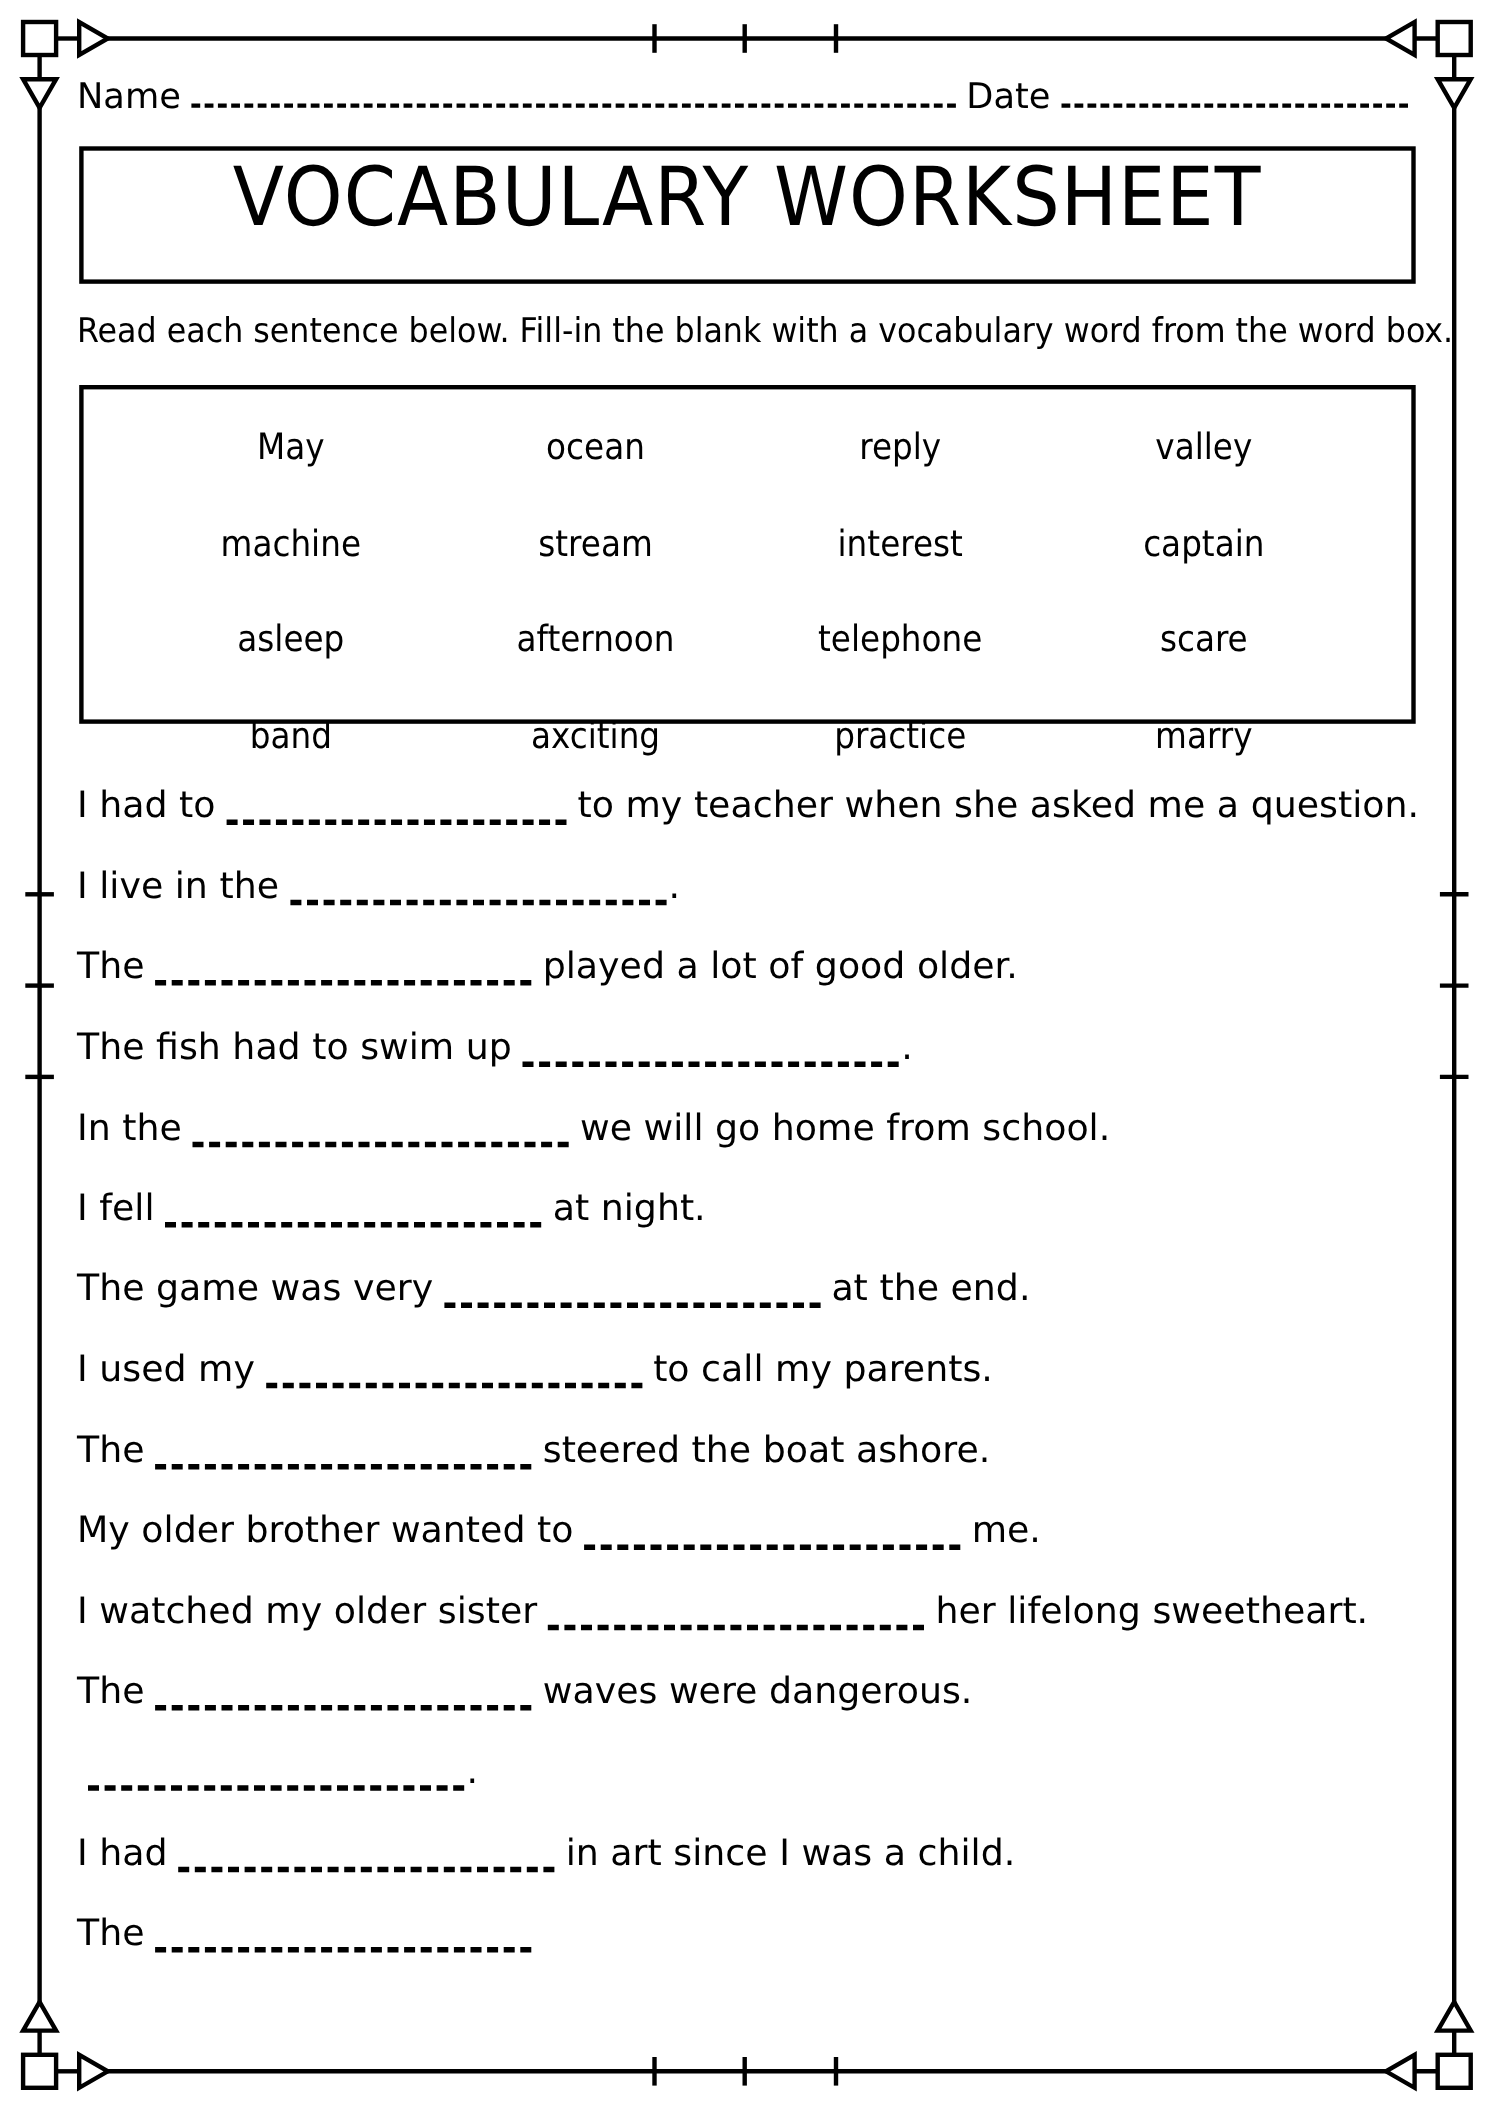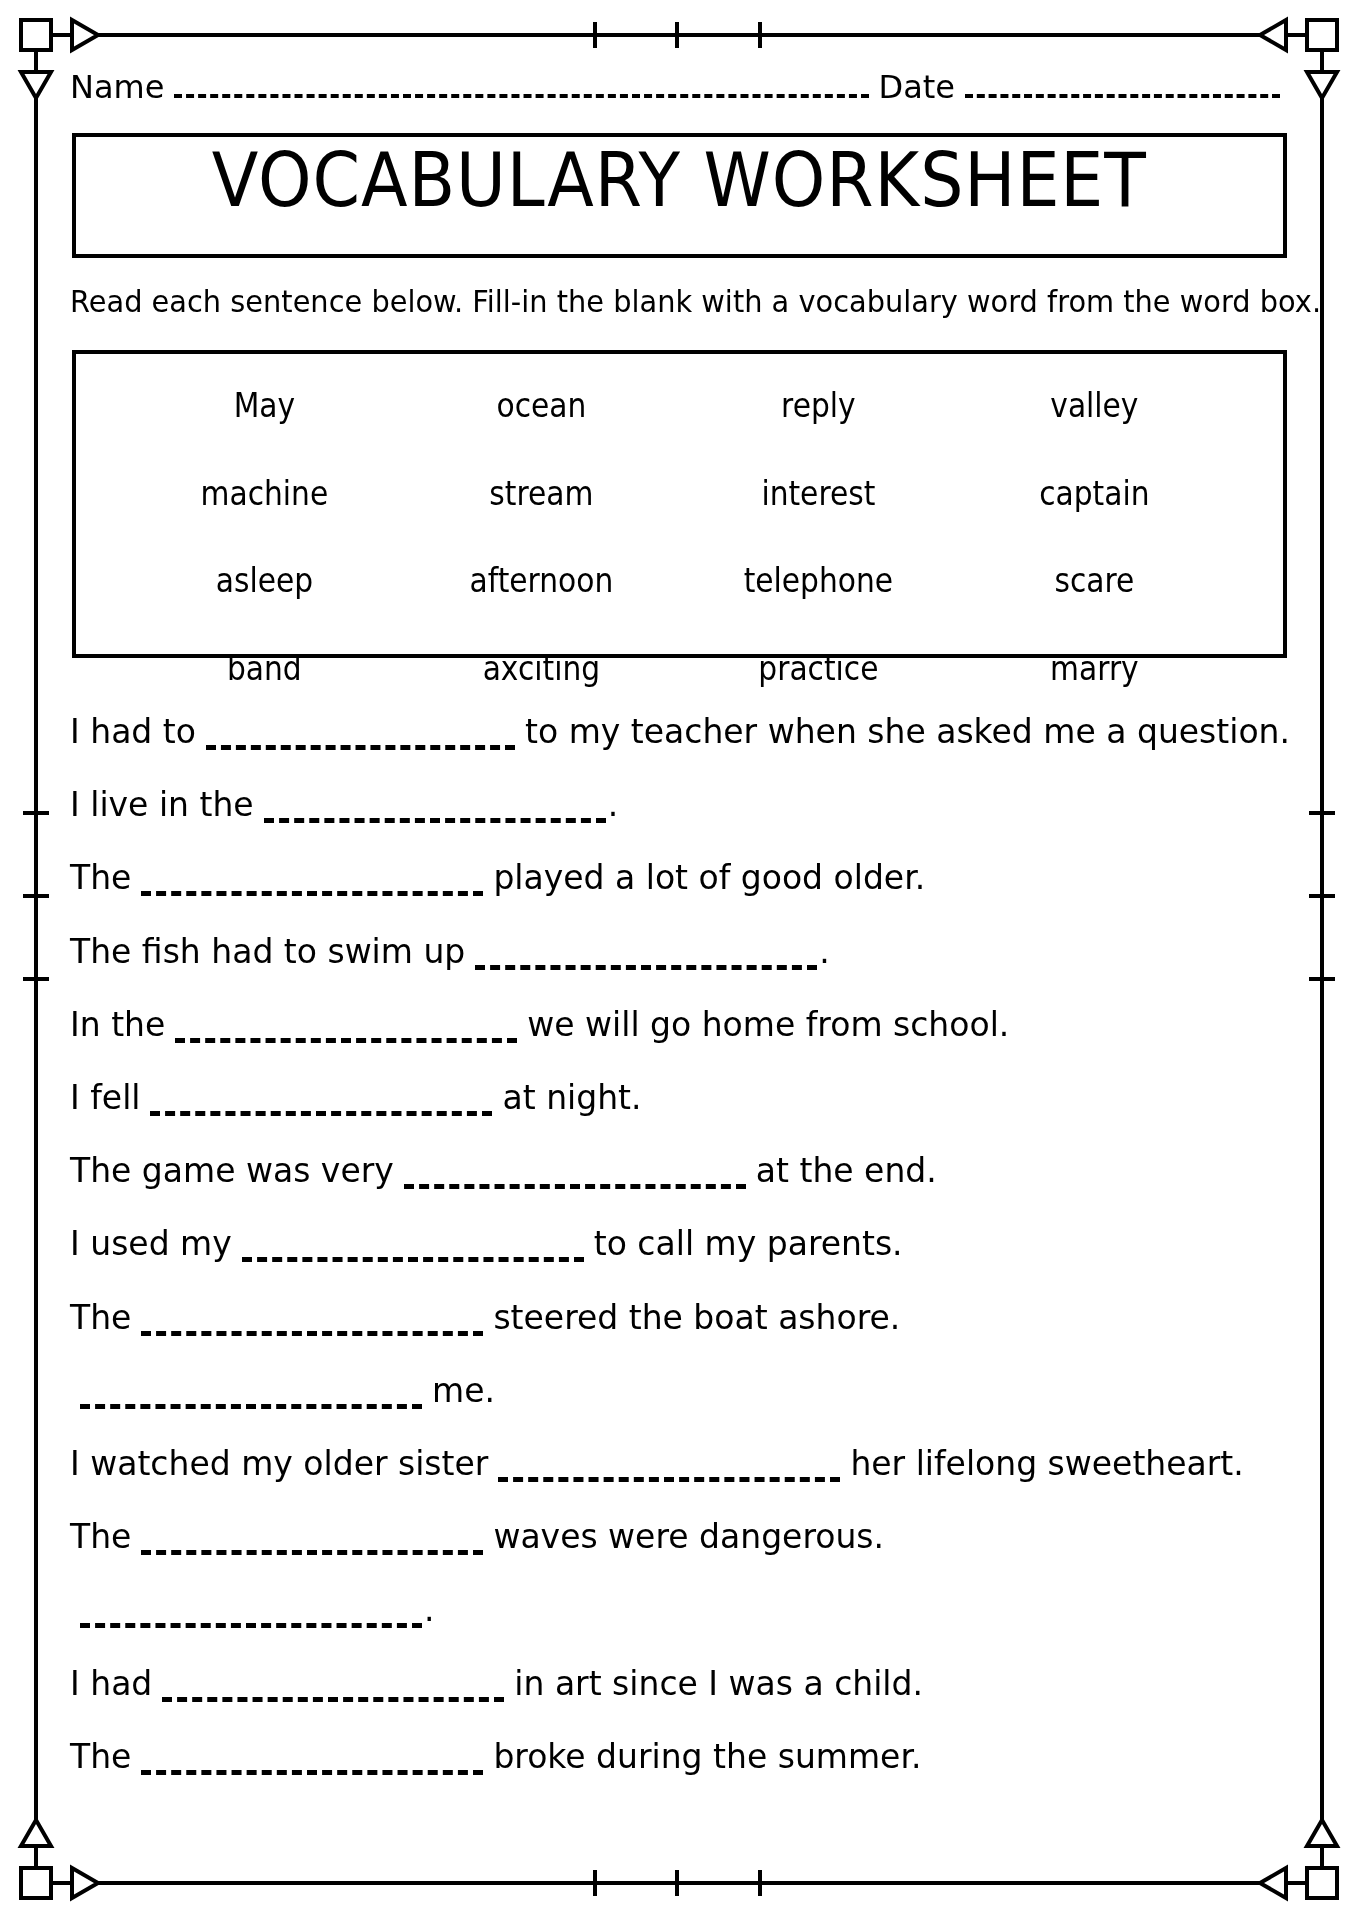--- a/index.html
+++ b/index.html
@@ -158,20 +158,21 @@
     <span class="txt">I used my</span>
     <span class="blank"></span>
     <span class="txt">to call my parents.</span>
   </div>
   <div class="sentence">
     <span class="txt">The</span>
     <span class="blank"></span>
     <span class="txt">steered the boat ashore.</span>
   </div>
   <div class="sentence">
+    <span class="txt">My older brother wanted to</span>
     <span class="blank"></span>
     <span class="txt">me.</span>
   </div>
   <div class="sentence">
     <span class="txt">I watched my older sister</span>
     <span class="blank"></span>
     <span class="txt">her lifelong sweetheart.</span>
   </div>
   <div class="sentence">
     <span class="txt">The</span>
@@ -183,15 +184,14 @@
     <span class="txt">.</span>
   </div>
   <div class="sentence">
     <span class="txt">I had</span>
     <span class="blank"></span>
     <span class="txt">in art since I was a child.</span>
   </div>
   <div class="sentence">
     <span class="txt">The</span>
     <span class="blank"></span>
-    <span class="txt">broke during the summer.</span>
   </div>
 </div>
 
 </body></html>

